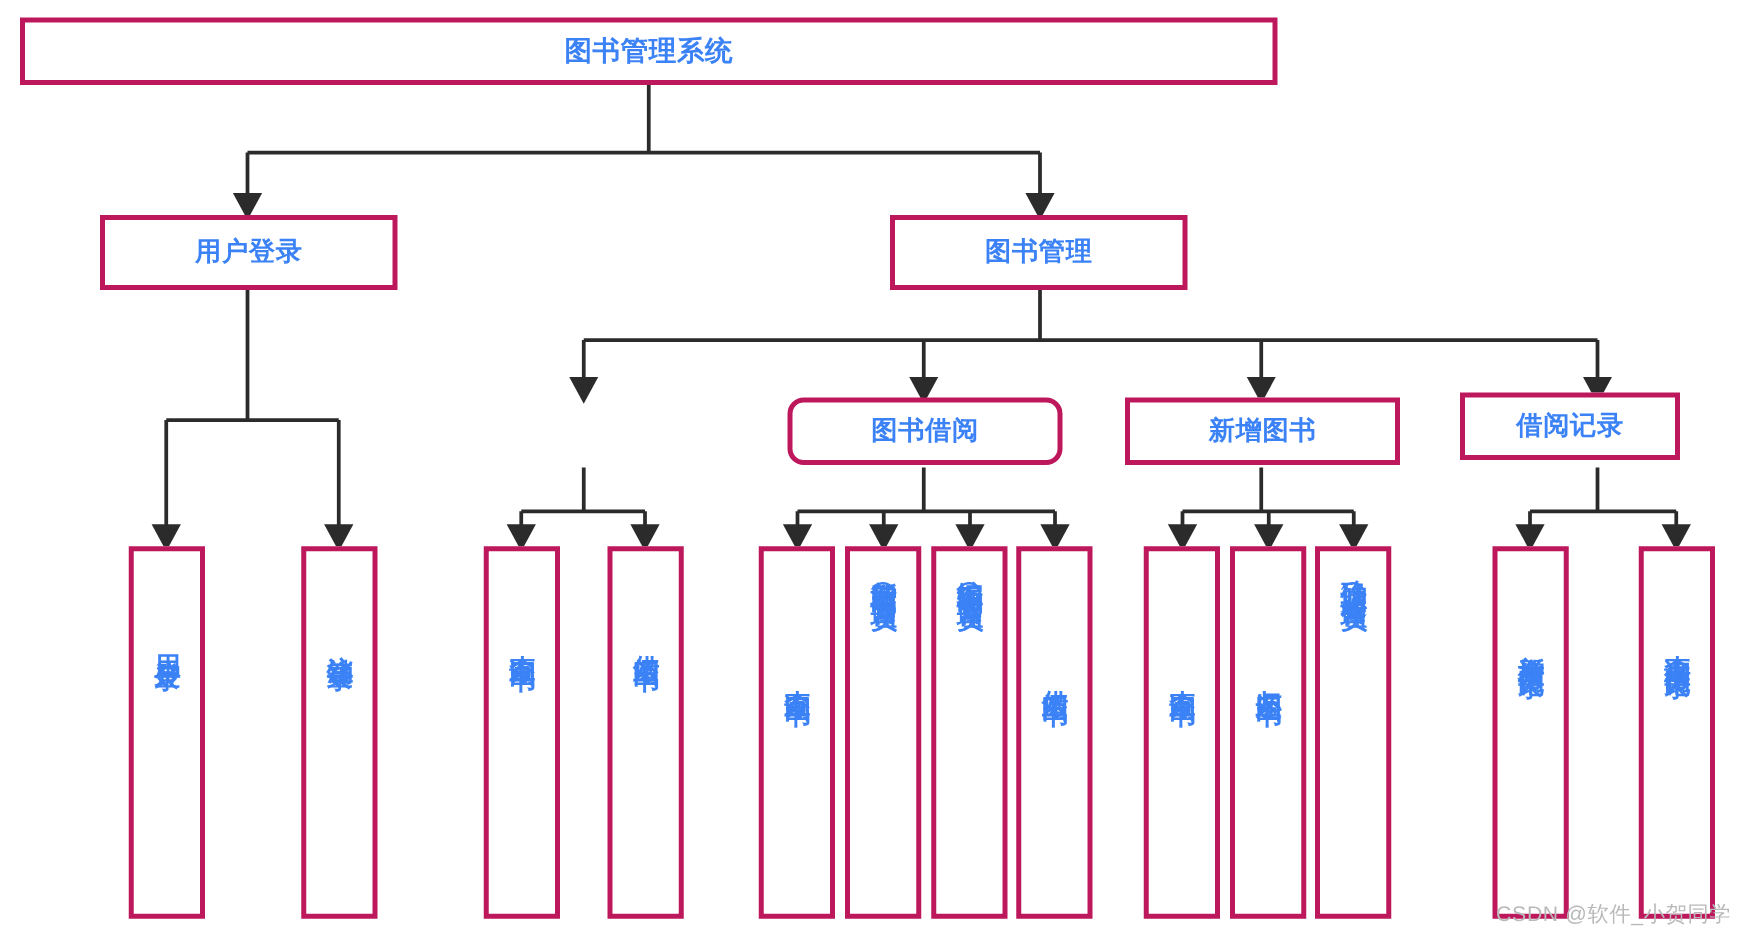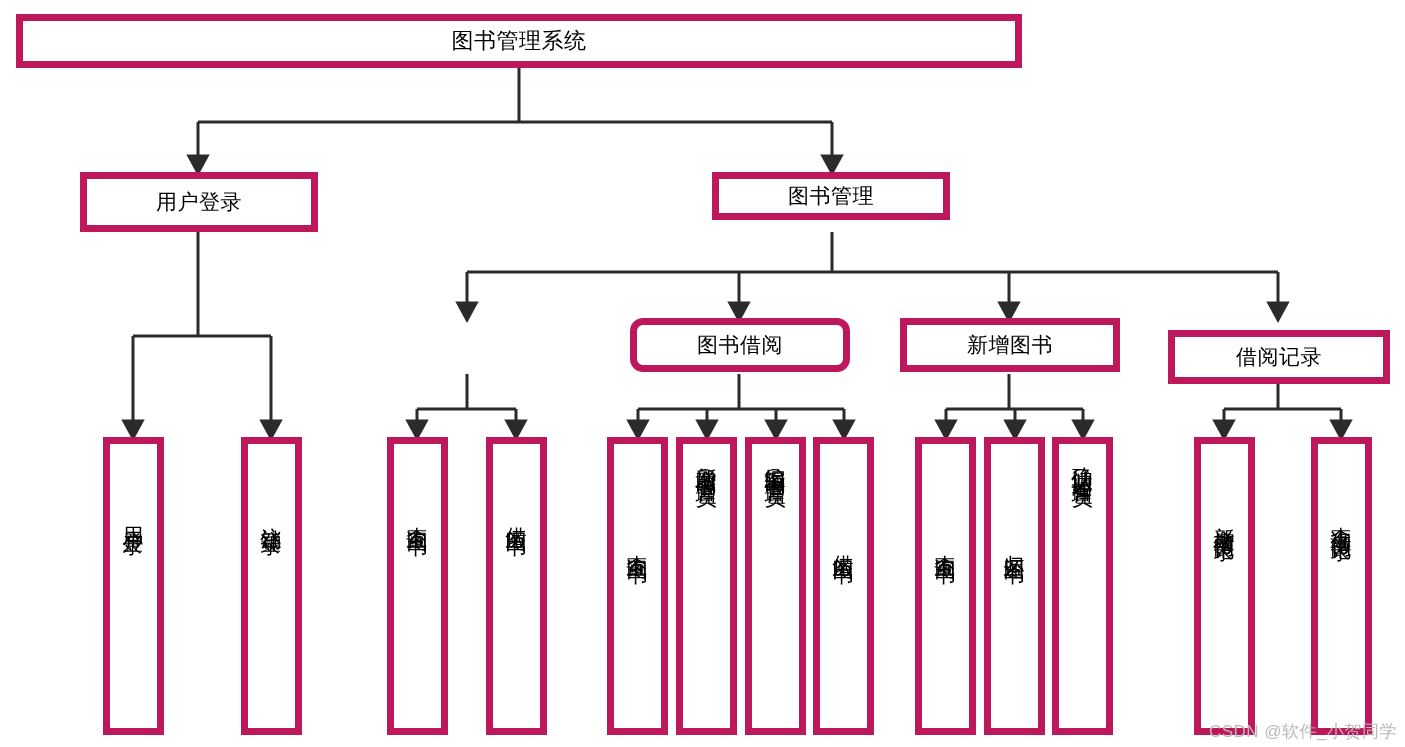--- a/index.html
+++ b/index.html
@@ -22,25 +22,26 @@
     left: 0;
     top: 0;
     width: 1405px;
     height: 747px;
     pointer-events: none;
   }
   .node {
     position: absolute;
     box-sizing: border-box;
     background: #ffffff;
-    border: 7px solid #be185d;
+    border: 4px solid #be185d;
     display: flex;
     align-items: center;
     justify-content: center;
-    color: #000000;
+    color: #3b82f6;
+    font-weight: bold;
   }
   .node-label {
     display: block;
     line-height: 1.12;
     letter-spacing: 0.5px;
     white-space: nowrap;
   }
   .node.horizontal .node-label {
     font-size: 21px;
   }
@@ -65,21 +66,21 @@
     margin-top: 60px;
   }
   .node.vertical.mid2 .node-label {
     margin-top: 88px;
   }
   .node.vertical.tall .node-label {
     margin-top: 0px;
   }
   .watermark {
     position: absolute;
-    right: 8px;
+    right: 20px;
     bottom: 4px;
     font-size: 17px;
     color: #b9b9b9;
     letter-spacing: 0.5px;
     white-space: nowrap;
   }
 </style>
 </head>
 <body>
 
@@ -136,34 +137,34 @@
   </svg>
 
   <div class="node root horizontal" style="left:16px; top:14px; width:1006px; height:54px;">
     <span class="node-label">图书管理系统</span>
   </div>
 
   <div class="node horizontal" style="left:80px; top:172px; width:238px; height:60px;">
     <span class="node-label">用户登录</span>
   </div>
 
-  <div class="node horizontal" style="left:712px; top:172px; width:238px; height:48px;">
+  <div class="node horizontal" style="left:712px; top:172px; width:238px; height:60px;">
     <span class="node-label">图书管理</span>
   </div>
 
 
   <div class="node horizontal" style="left:630px; top:318px; width:220px; height:54px;border-radius:13px;">
     <span class="node-label">图书借阅</span>
   </div>
 
   <div class="node horizontal" style="left:900px; top:318px; width:220px; height:54px;">
     <span class="node-label">新增图书</span>
   </div>
 
-  <div class="node horizontal" style="left:1168px; top:330px; width:222px; height:54px;">
+  <div class="node horizontal" style="left:1168px; top:314px; width:176px; height:54px;">
     <span class="node-label">借阅记录</span>
   </div>
 
   <div class="node vertical mid" style="left:103px; top:437px; width:61px; height:298px;">
     <span class="node-label">用户登录</span>
   </div>
 
   <div class="node vertical mid" style="left:241px; top:437px; width:61px; height:298px;">
     <span class="node-label">注销登录</span>
   </div>

